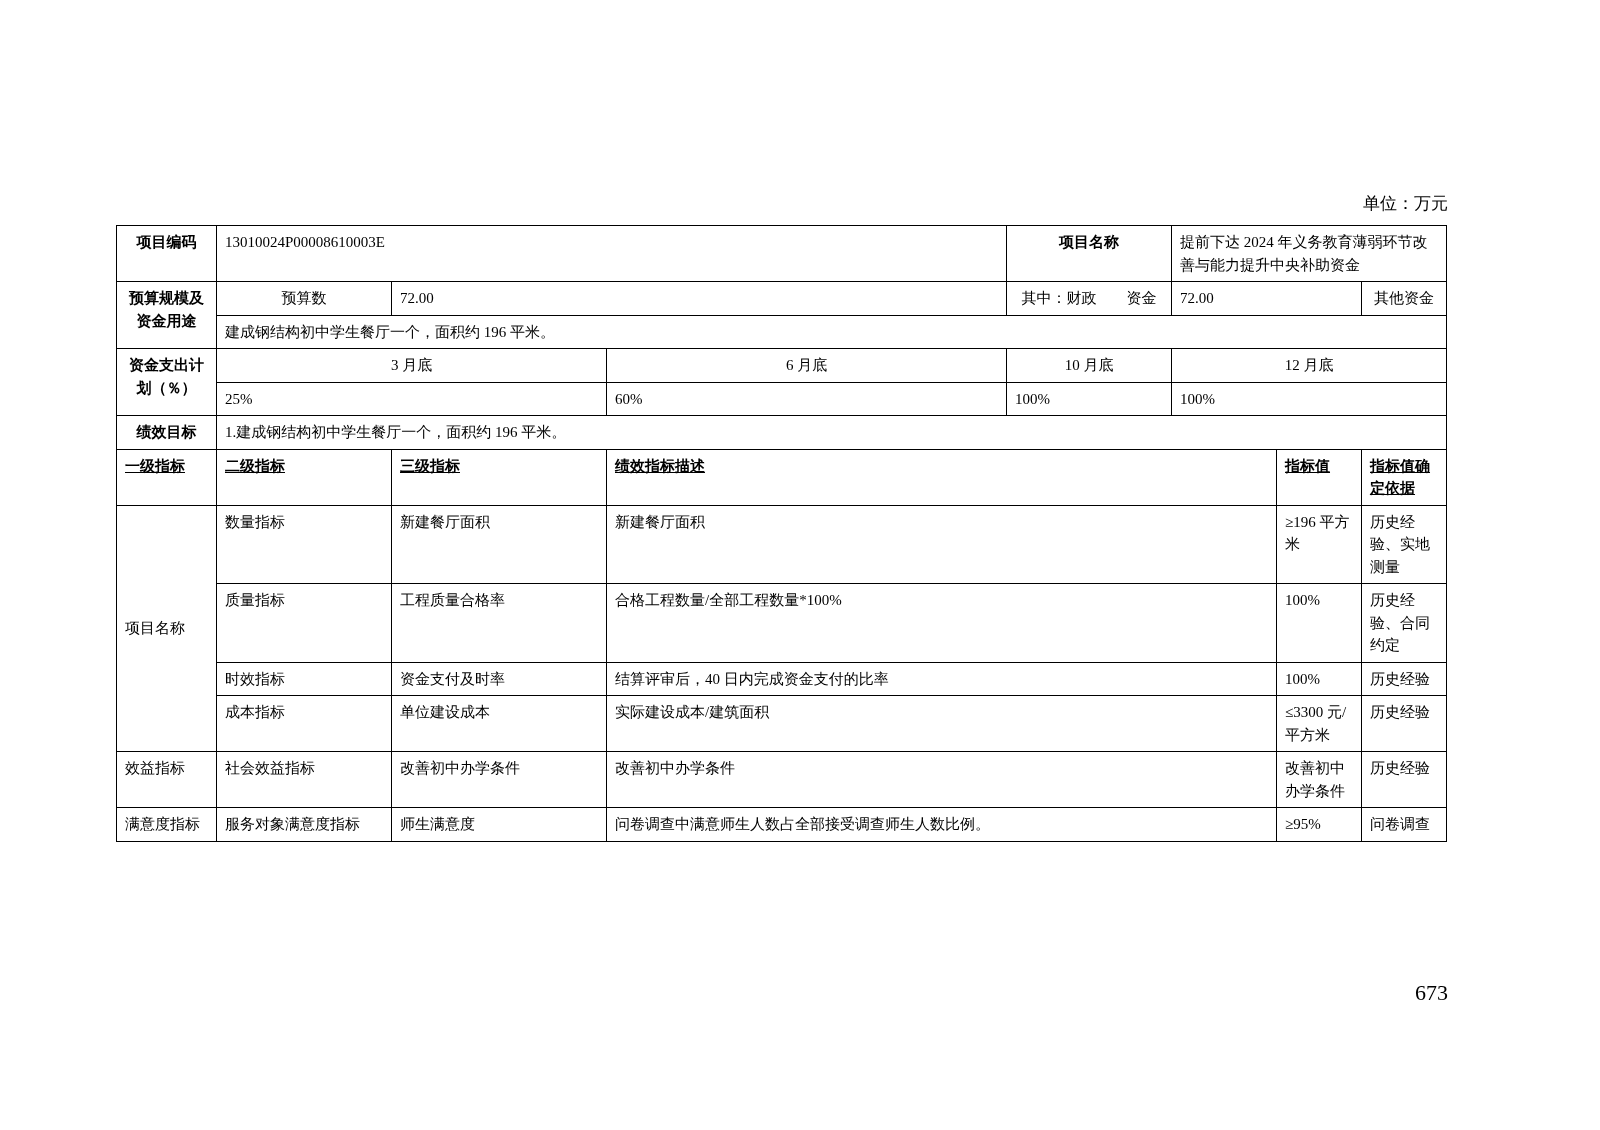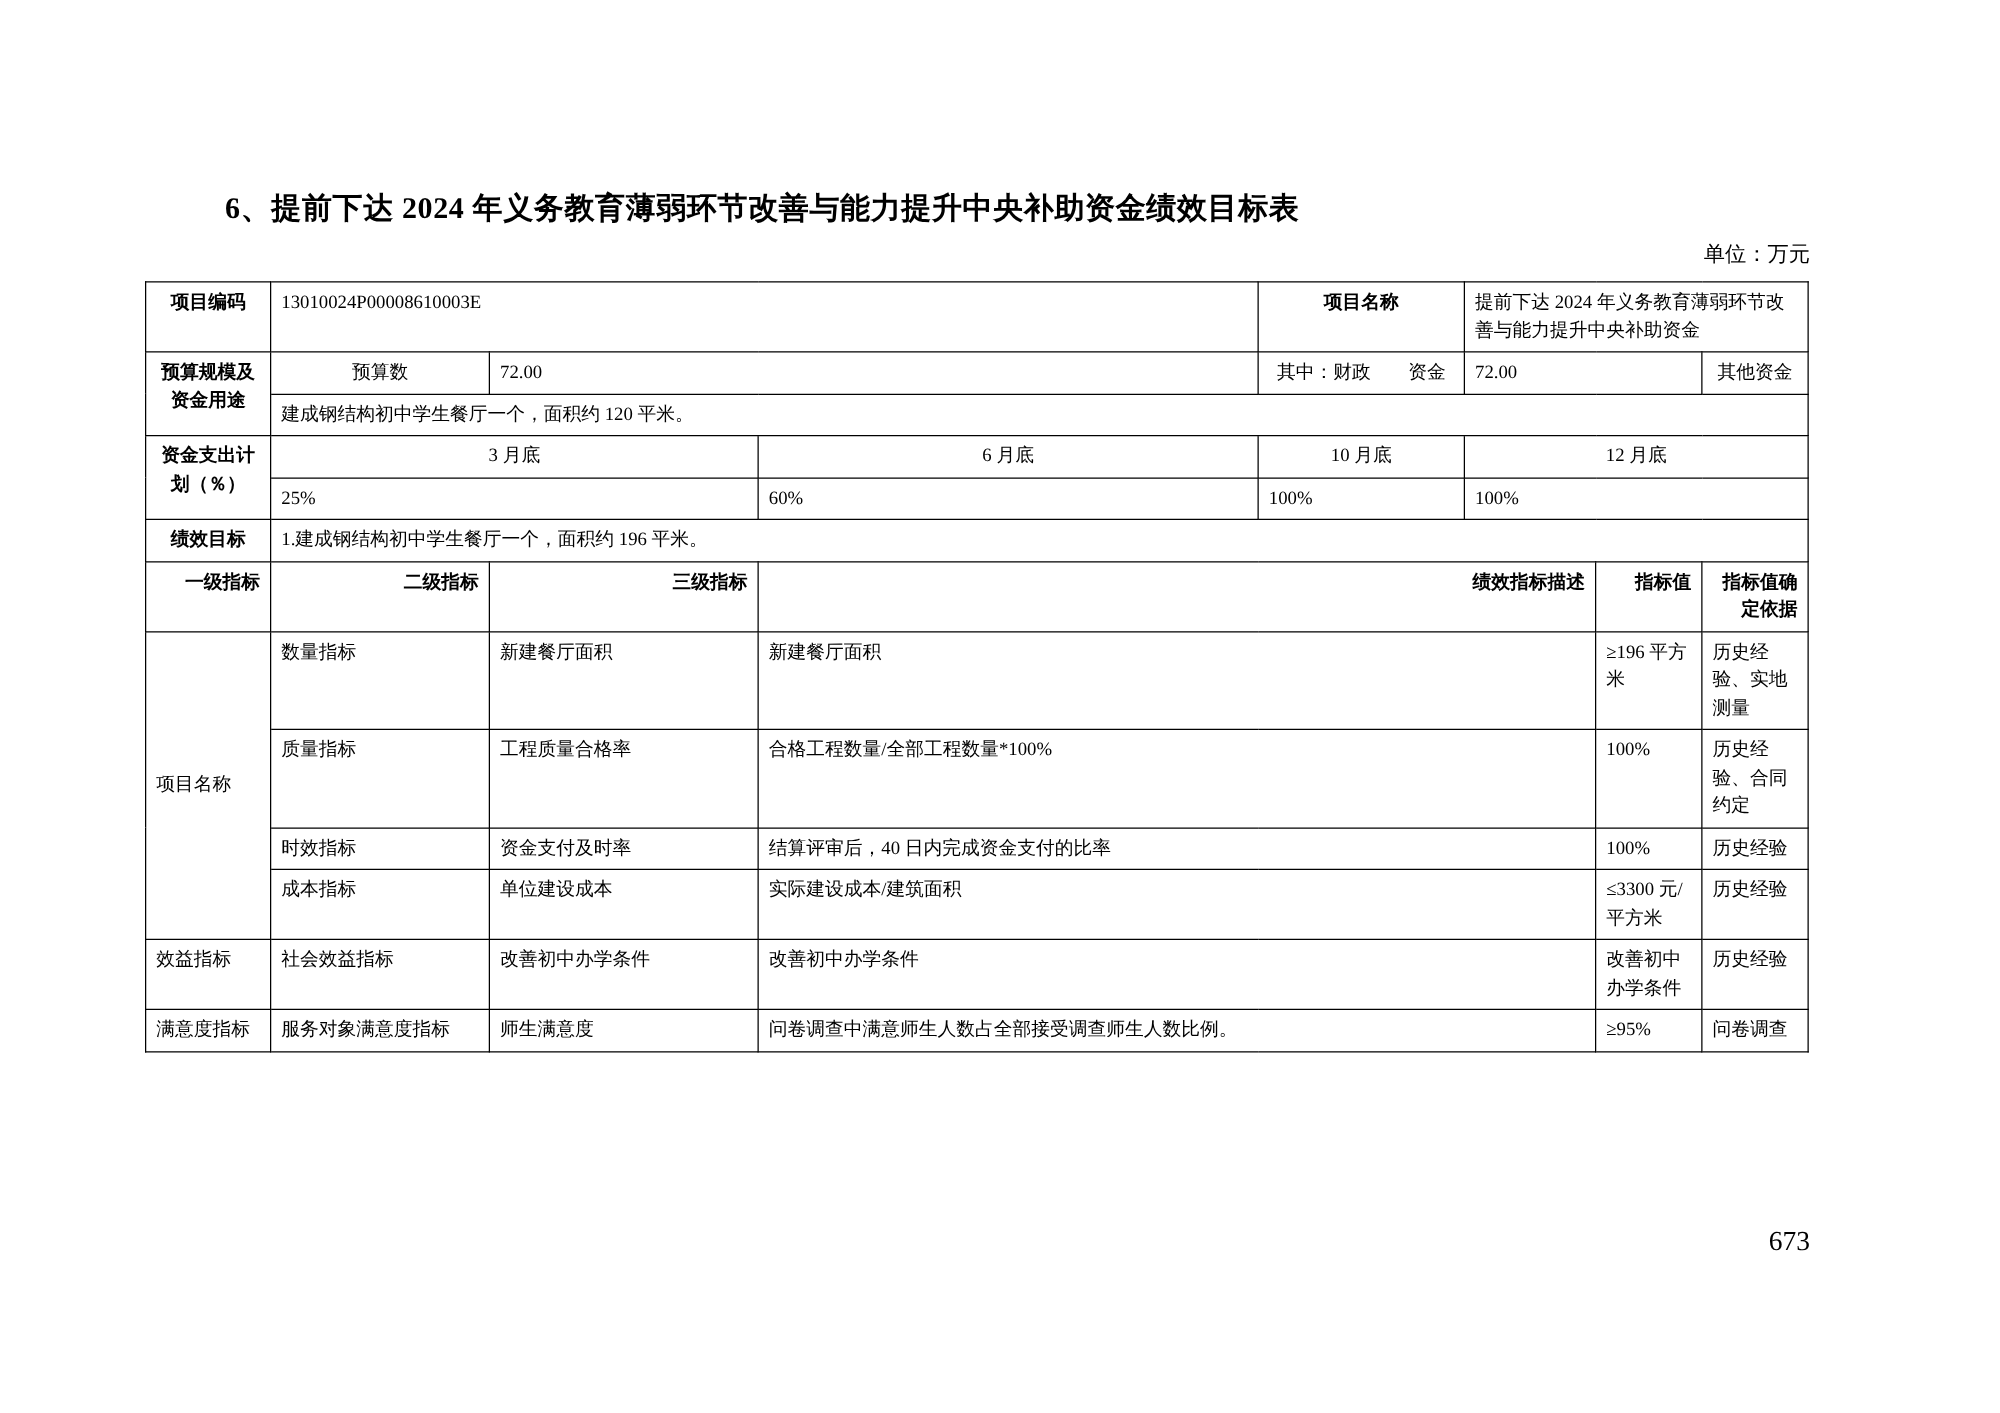--- a/index.html
+++ b/index.html
@@ -51,38 +51,38 @@
     vertical-align: top;
     line-height: 1.5;
   }
   td.ctr { }
   td.bold-ctr { text-align: center; font-weight: normal; }
   td.lbl {
     text-align: center;
     font-weight: bold;
   }
   td.hdr {
-    text-align: right;
+    text-align: left;
     font-weight: bold;
+    text-decoration: underline;
   }
   td.mid { vertical-align: middle; }
   .page-number {
     position: absolute;
     right: 152px;
     top: 980px;
     font-size: 22px;
     font-weight: normal;
   }
 </style>
 </head>
 <body>
 
 <div class="page">
 
-  <div class="doc-title">6、提前下达 2024 年义务教育薄弱环节改善与能力提升中央补助资金绩效目标表</div>
 
   <div class="unit-line">单位：万元</div>
 
   <table class="perf">
     <colgroup>
       <col style="width:100px">
       <col style="width:175px">
       <col style="width:215px">
       <col style="width:400px">
       <col style="width:165px">
@@ -102,21 +102,21 @@
       <tr>
         <td class="lbl mid" rowspan="2">预算规模及资金用途</td>
         <td class="bold-ctr mid">预算数</td>
         <td colspan="2">72.00</td>
         <td class="bold-ctr mid">其中：财政　　资金</td>
         <td colspan="2">72.00</td>
         <td class="bold-ctr mid">其他资金</td>
       </tr>
 
       <tr>
-        <td colspan="7">建成钢结构初中学生餐厅一个，面积约 120 平米。</td>
+        <td colspan="7">建成钢结构初中学生餐厅一个，面积约 196 平米。</td>
       </tr>
 
       <tr>
         <td class="lbl mid" rowspan="2">资金支出计划（％）</td>
         <td class="bold-ctr mid" colspan="2">3 月底</td>
         <td class="bold-ctr mid">6 月底</td>
         <td class="bold-ctr mid">10 月底</td>
         <td class="bold-ctr mid" colspan="3">12 月底</td>
       </tr>
       <tr>

